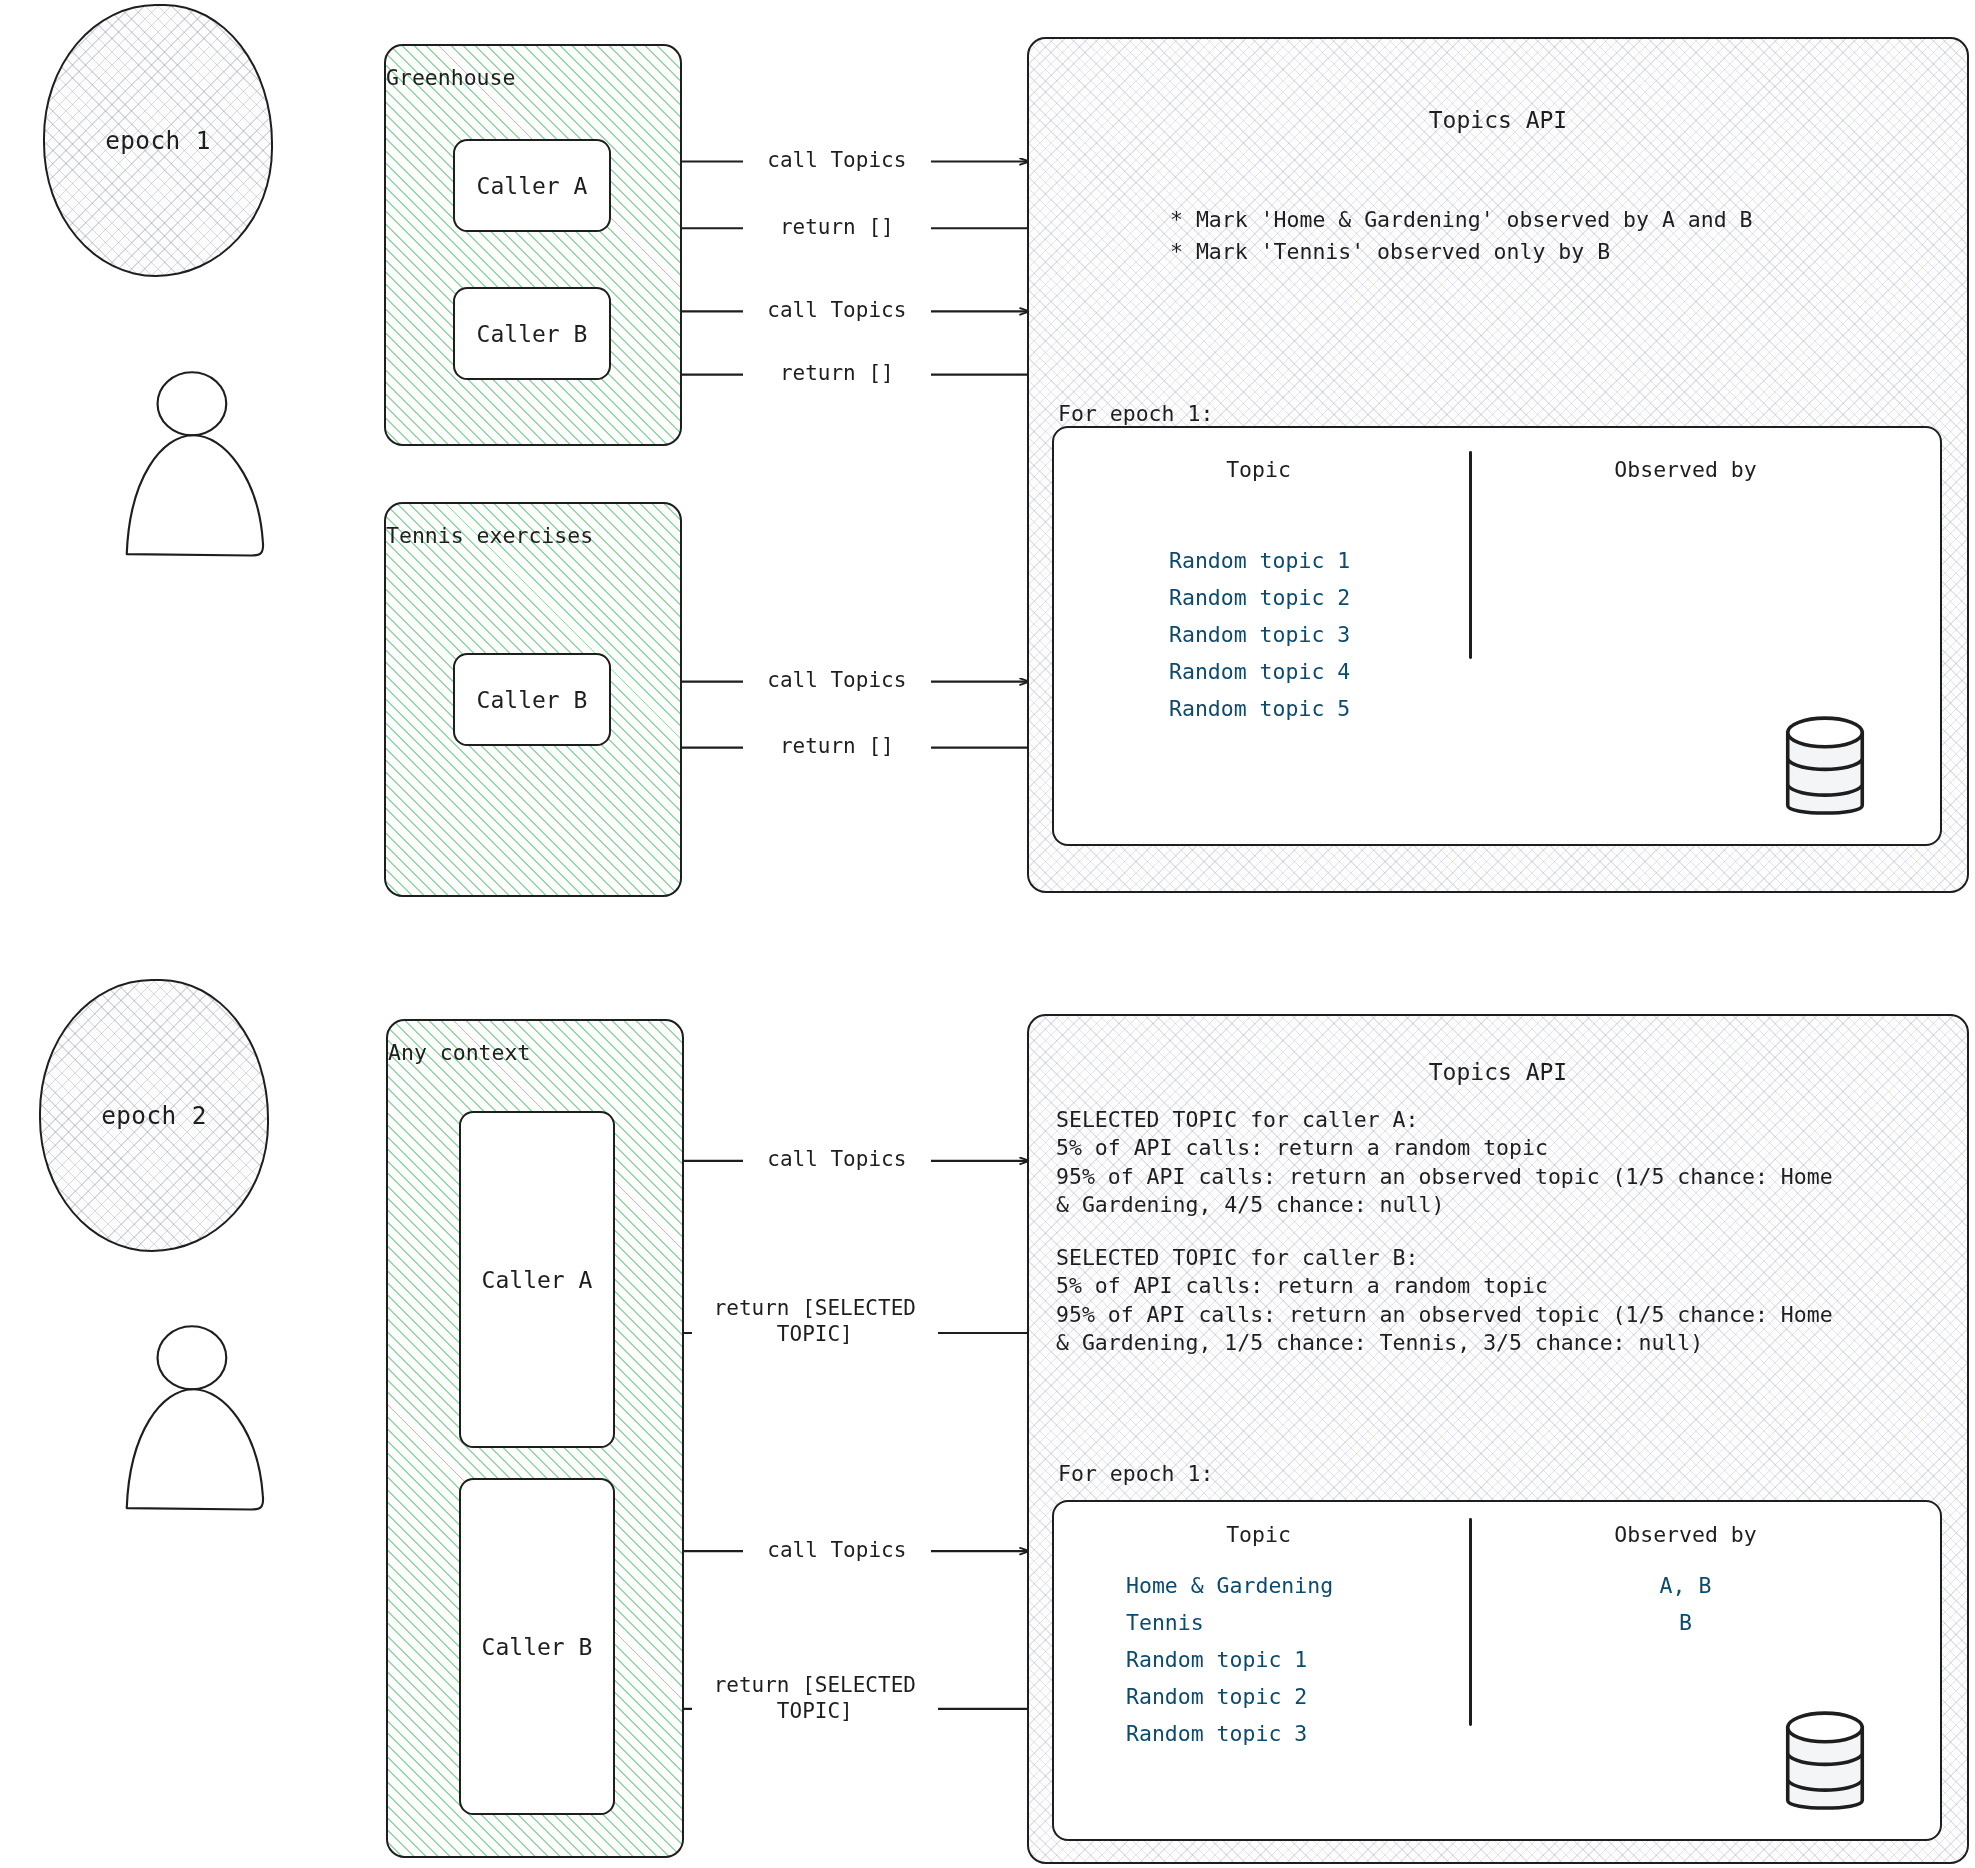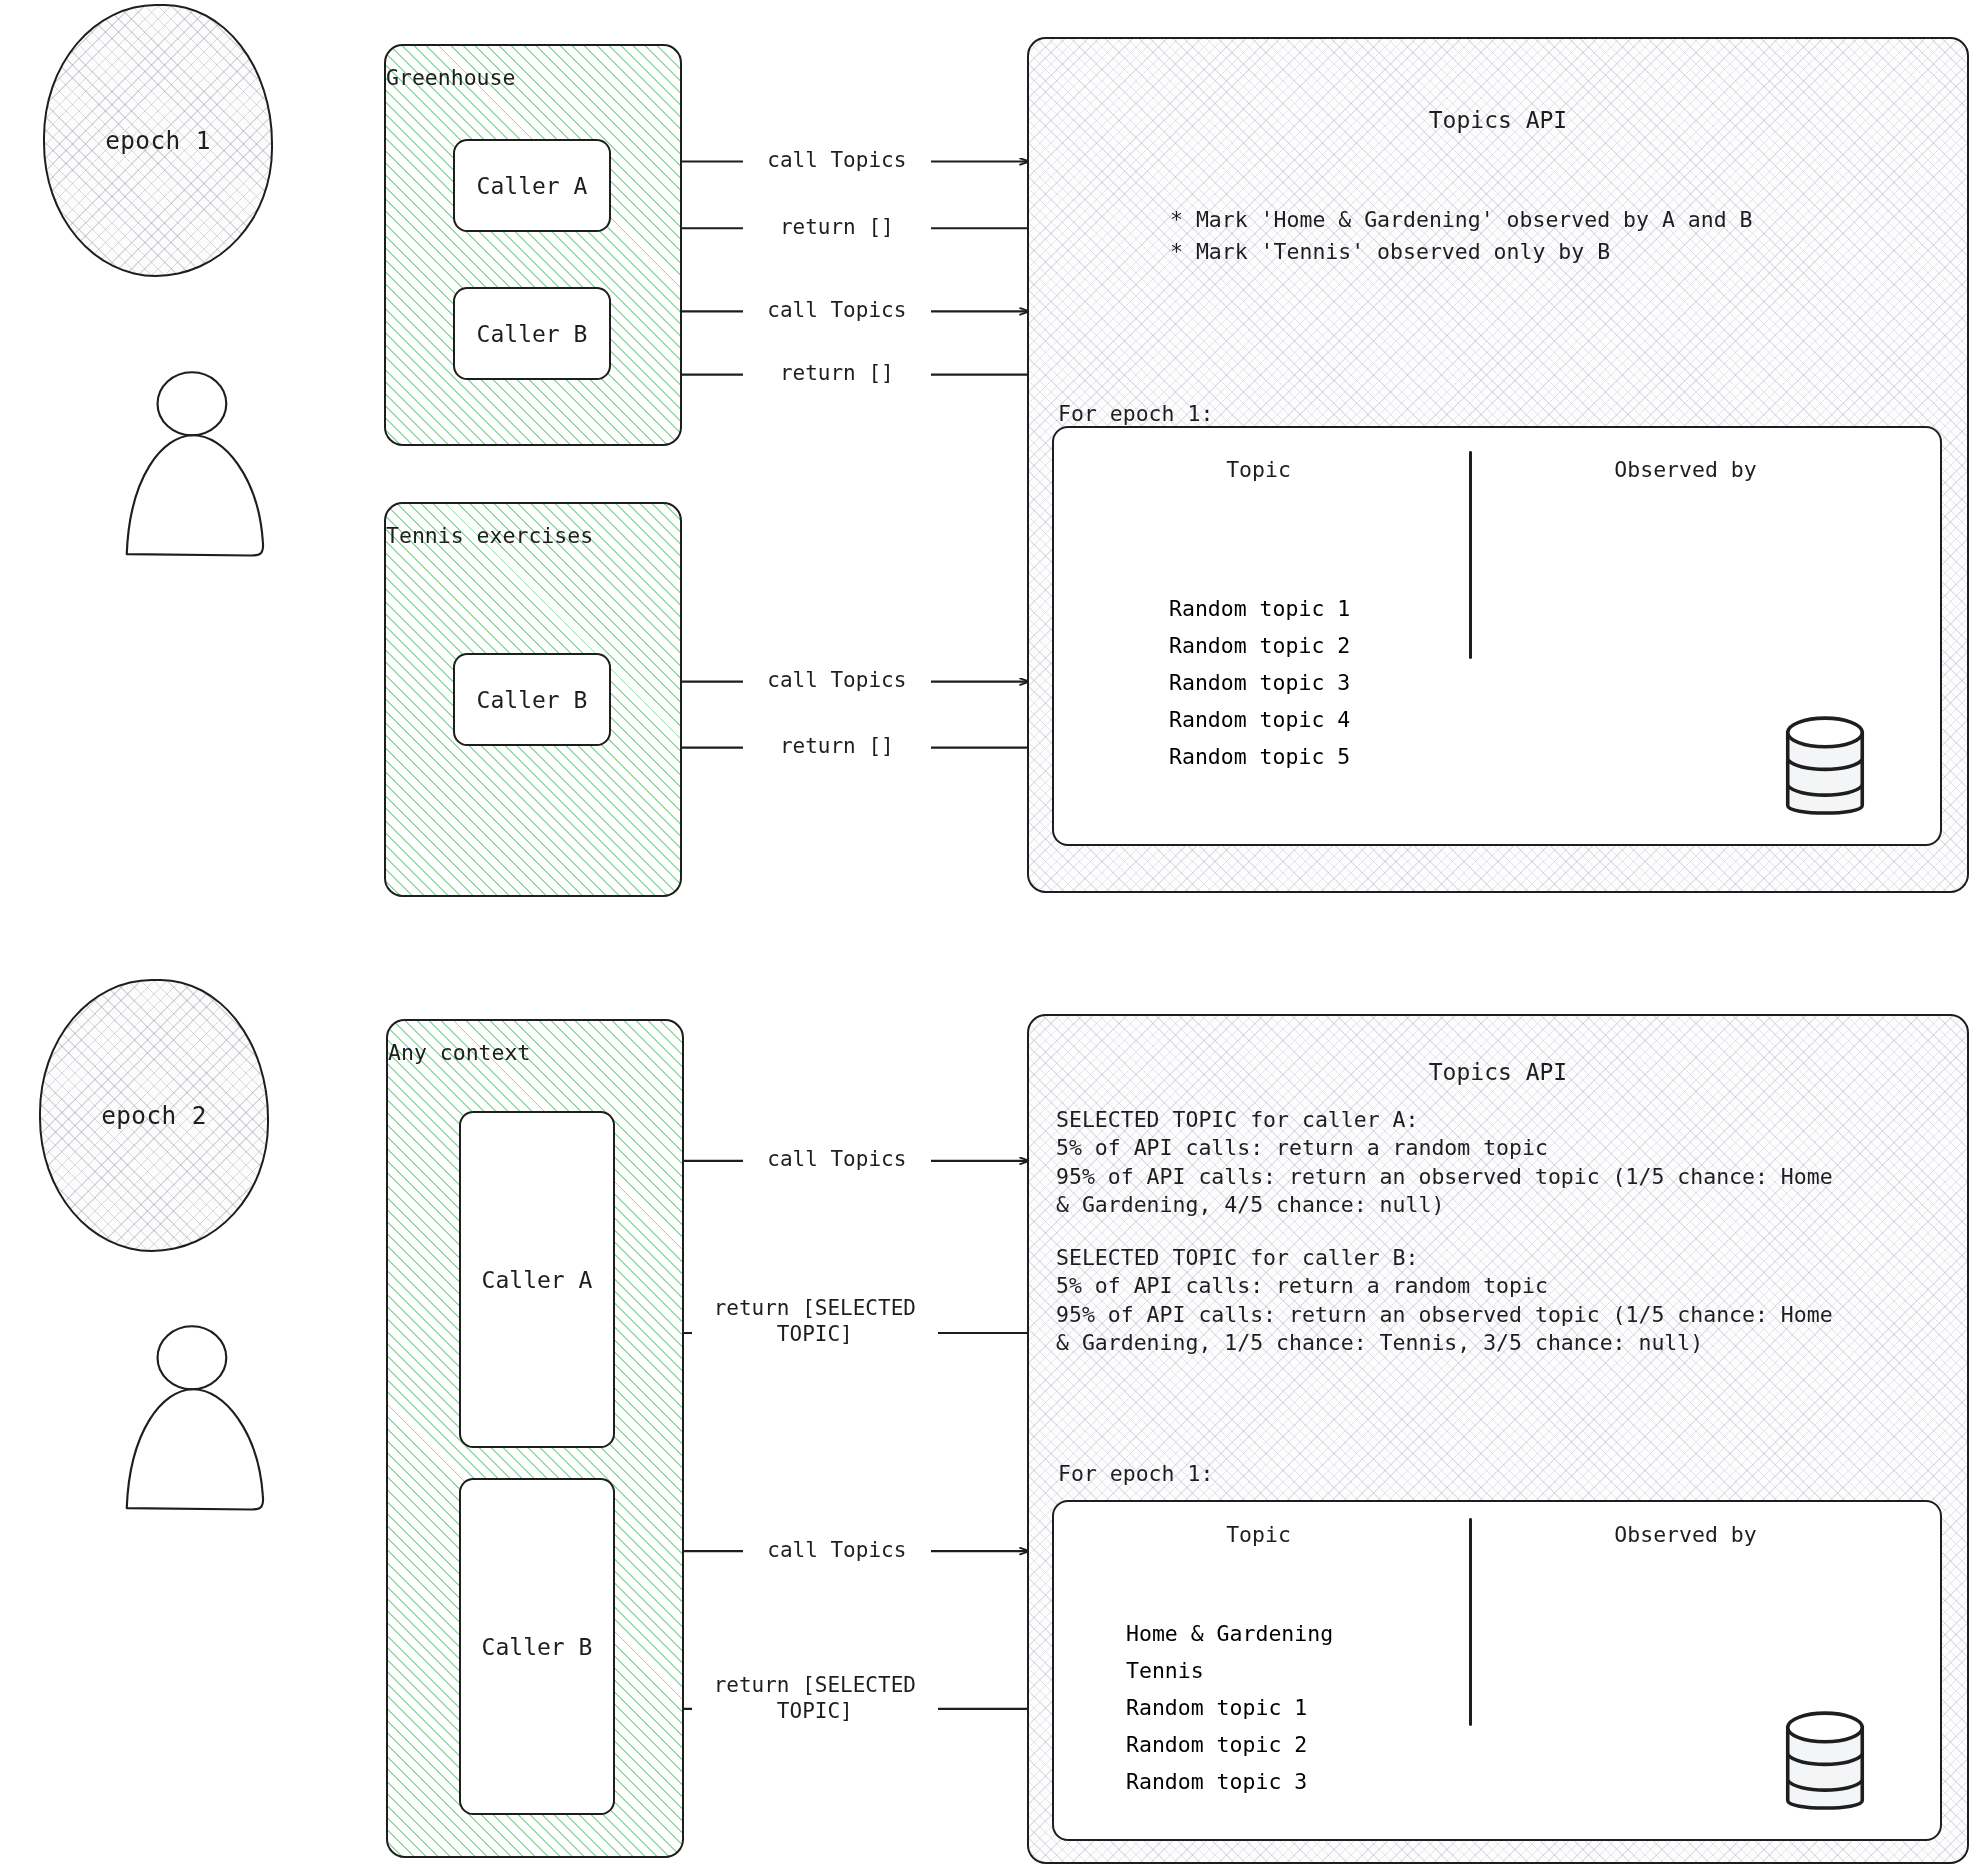--- a/index.html
+++ b/index.html
@@ -81,21 +81,21 @@
   .table-card{
     border:2.9px solid #1e1e1e;
     border-radius:16px;
     background:#ffffff;
     position:absolute;
   }
   .tbl-head{
     position:absolute;font-size:21.5px;color:#1e1e1e;text-align:center;
   }
   .tbl-divider{position:absolute;width:2.9px;background:#1e1e1e;border-radius:1.4px;}
-  .tbl-col{position:absolute;font-size:21.5px;line-height:1.72;color:#000000;margin-top:48px;}
+  .tbl-col{position:absolute;font-size:21.5px;line-height:1.72;color:#0c4a6e;}
   .tbl-col.center{text-align:center;}
 
   
   .db-cyl{position:absolute;}
 
   
   .arrow-label{
     position:absolute;font-size:21px;color:#1e1e1e;
     text-align:center;background:#ffffff;padding:0 4.3px;white-space:pre-line;
     line-height:1.25;
@@ -250,20 +250,27 @@
       <div class="tbl-head" style="left:445px;top:20px;width:373px;">Observed by</div>
       <div class="tbl-divider" style="left:415px;top:16px;height:208px;"></div>
 
       <div class="tbl-col" style="left:72px;top:66px;">
         <div>Home &amp; Gardening</div>
         <div>Tennis</div>
         <div>Random topic 1</div>
         <div>Random topic 2</div>
         <div>Random topic 3</div>
       </div>
+      <div class="tbl-col center" style="left:445px;top:66px;width:373px;">
+        <div>A, B</div>
+        <div>B</div>
+        <div></div>
+        <div></div>
+        <div></div>
+      </div>
 
       <svg class="db-cyl" style="left:728px;top:208px;width:86px;height:108px;" viewBox="0 0 120 150">
         <path d="M8,24 L8,126 C8,140 112,140 112,126 L112,24 Z" fill="#f4f5f7" stroke="#1e1e1e" stroke-width="5"></path>
         <ellipse cx="60" cy="24" rx="52" ry="20" fill="#ffffff" stroke="#1e1e1e" stroke-width="5"></ellipse>
         <path d="M8,62 C22,80 98,80 112,62" fill="none" stroke="#1e1e1e" stroke-width="5"></path>
         <path d="M8,98 C22,116 98,116 112,98" fill="none" stroke="#1e1e1e" stroke-width="5"></path>
       </svg>
     </div>
   </div>
 

